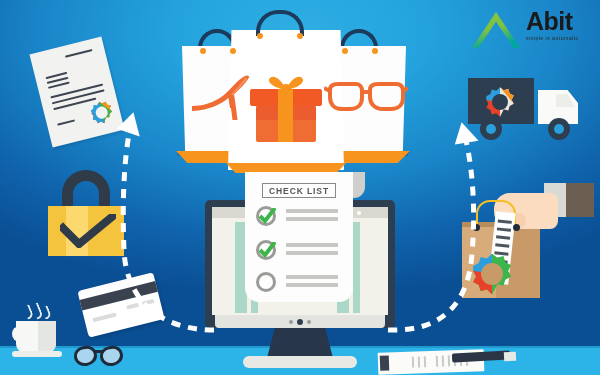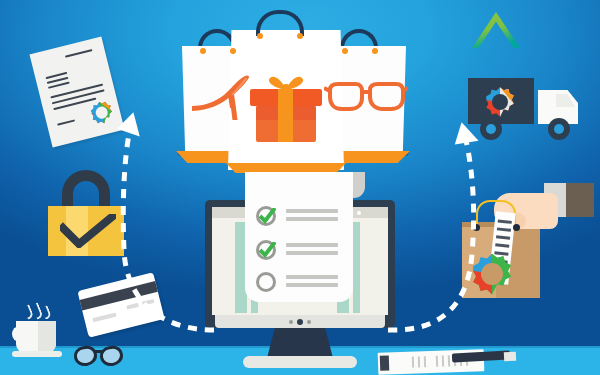--- a/index.html
+++ b/index.html
@@ -166,20 +166,24 @@
         <defs>
           <linearGradient id="lg" x1="0" y1="0" x2="0.3" y2="1">
             <stop offset="0%" stop-color="#8dc63f"></stop>
             <stop offset="55%" stop-color="#7cc242"></stop>
             <stop offset="100%" stop-color="#00a79d"></stop>
           </linearGradient>
         </defs>
         <path d="M26 2 L50 38 L43.5 38 L26 11.5 L8.5 38 L2 38 Z" fill="url(#lg)"></path>
       </svg>
     </div>
+    <div class="logo-text">
+      <div class="logo-name">Abit</div>
+      <div class="logo-tag">simple is automatic</div>
+    </div>
   </div>
 
   <div class="bags">
 
     <div class="handle hL"></div>
     <div class="bag-inner-l"></div>
     <div class="bagL bag-body"></div>
     <div class="dot-o" style="left:30px;top:40px;z-index:8"></div>
     <div class="dot-o" style="left:60px;top:40px;z-index:8"></div>
     <div style="left:18px;top:62px;width:70px;height:52px;z-index:8">
@@ -347,20 +351,23 @@
     <div class="mon-foot"></div>
     <div class="led" style="left:84px;width:4px;height:4px;background:#9a9a96"></div>
     <div class="led" style="left:92px;width:6px;height:6px;top:119px;background:#2d3e50"></div>
     <div class="led" style="left:102px;width:4px;height:4px;background:#9a9a96"></div>
     <div class="mon-neck"></div>
     <div class="mon-base"></div>
   </div>
 
   <div class="paper-fold"></div>
   <div class="paper"></div>
+  <div class="cl-title">
+    <span>CHECK LIST</span>
+  </div>
 
   <div class="ck ck-on" style="left:256px;top:206px;width:20px;height:20px"></div>
   <div class="tick" style="left:258px;top:208px;width:18px;height:16px">
     <svg width="18" height="16" viewBox="0 0 18 16" style="position:absolute">
       <path d="M2 8 L7 13 L17 0" fill="none" stroke="#3cb54a" stroke-width="4"></path>
     </svg>
   </div>
   <div class="ln" style="left:286px;top:209px;width:52px;height:3.5px"></div>
   <div class="ln" style="left:286px;top:217px;width:52px;height:3.5px"></div>
 

